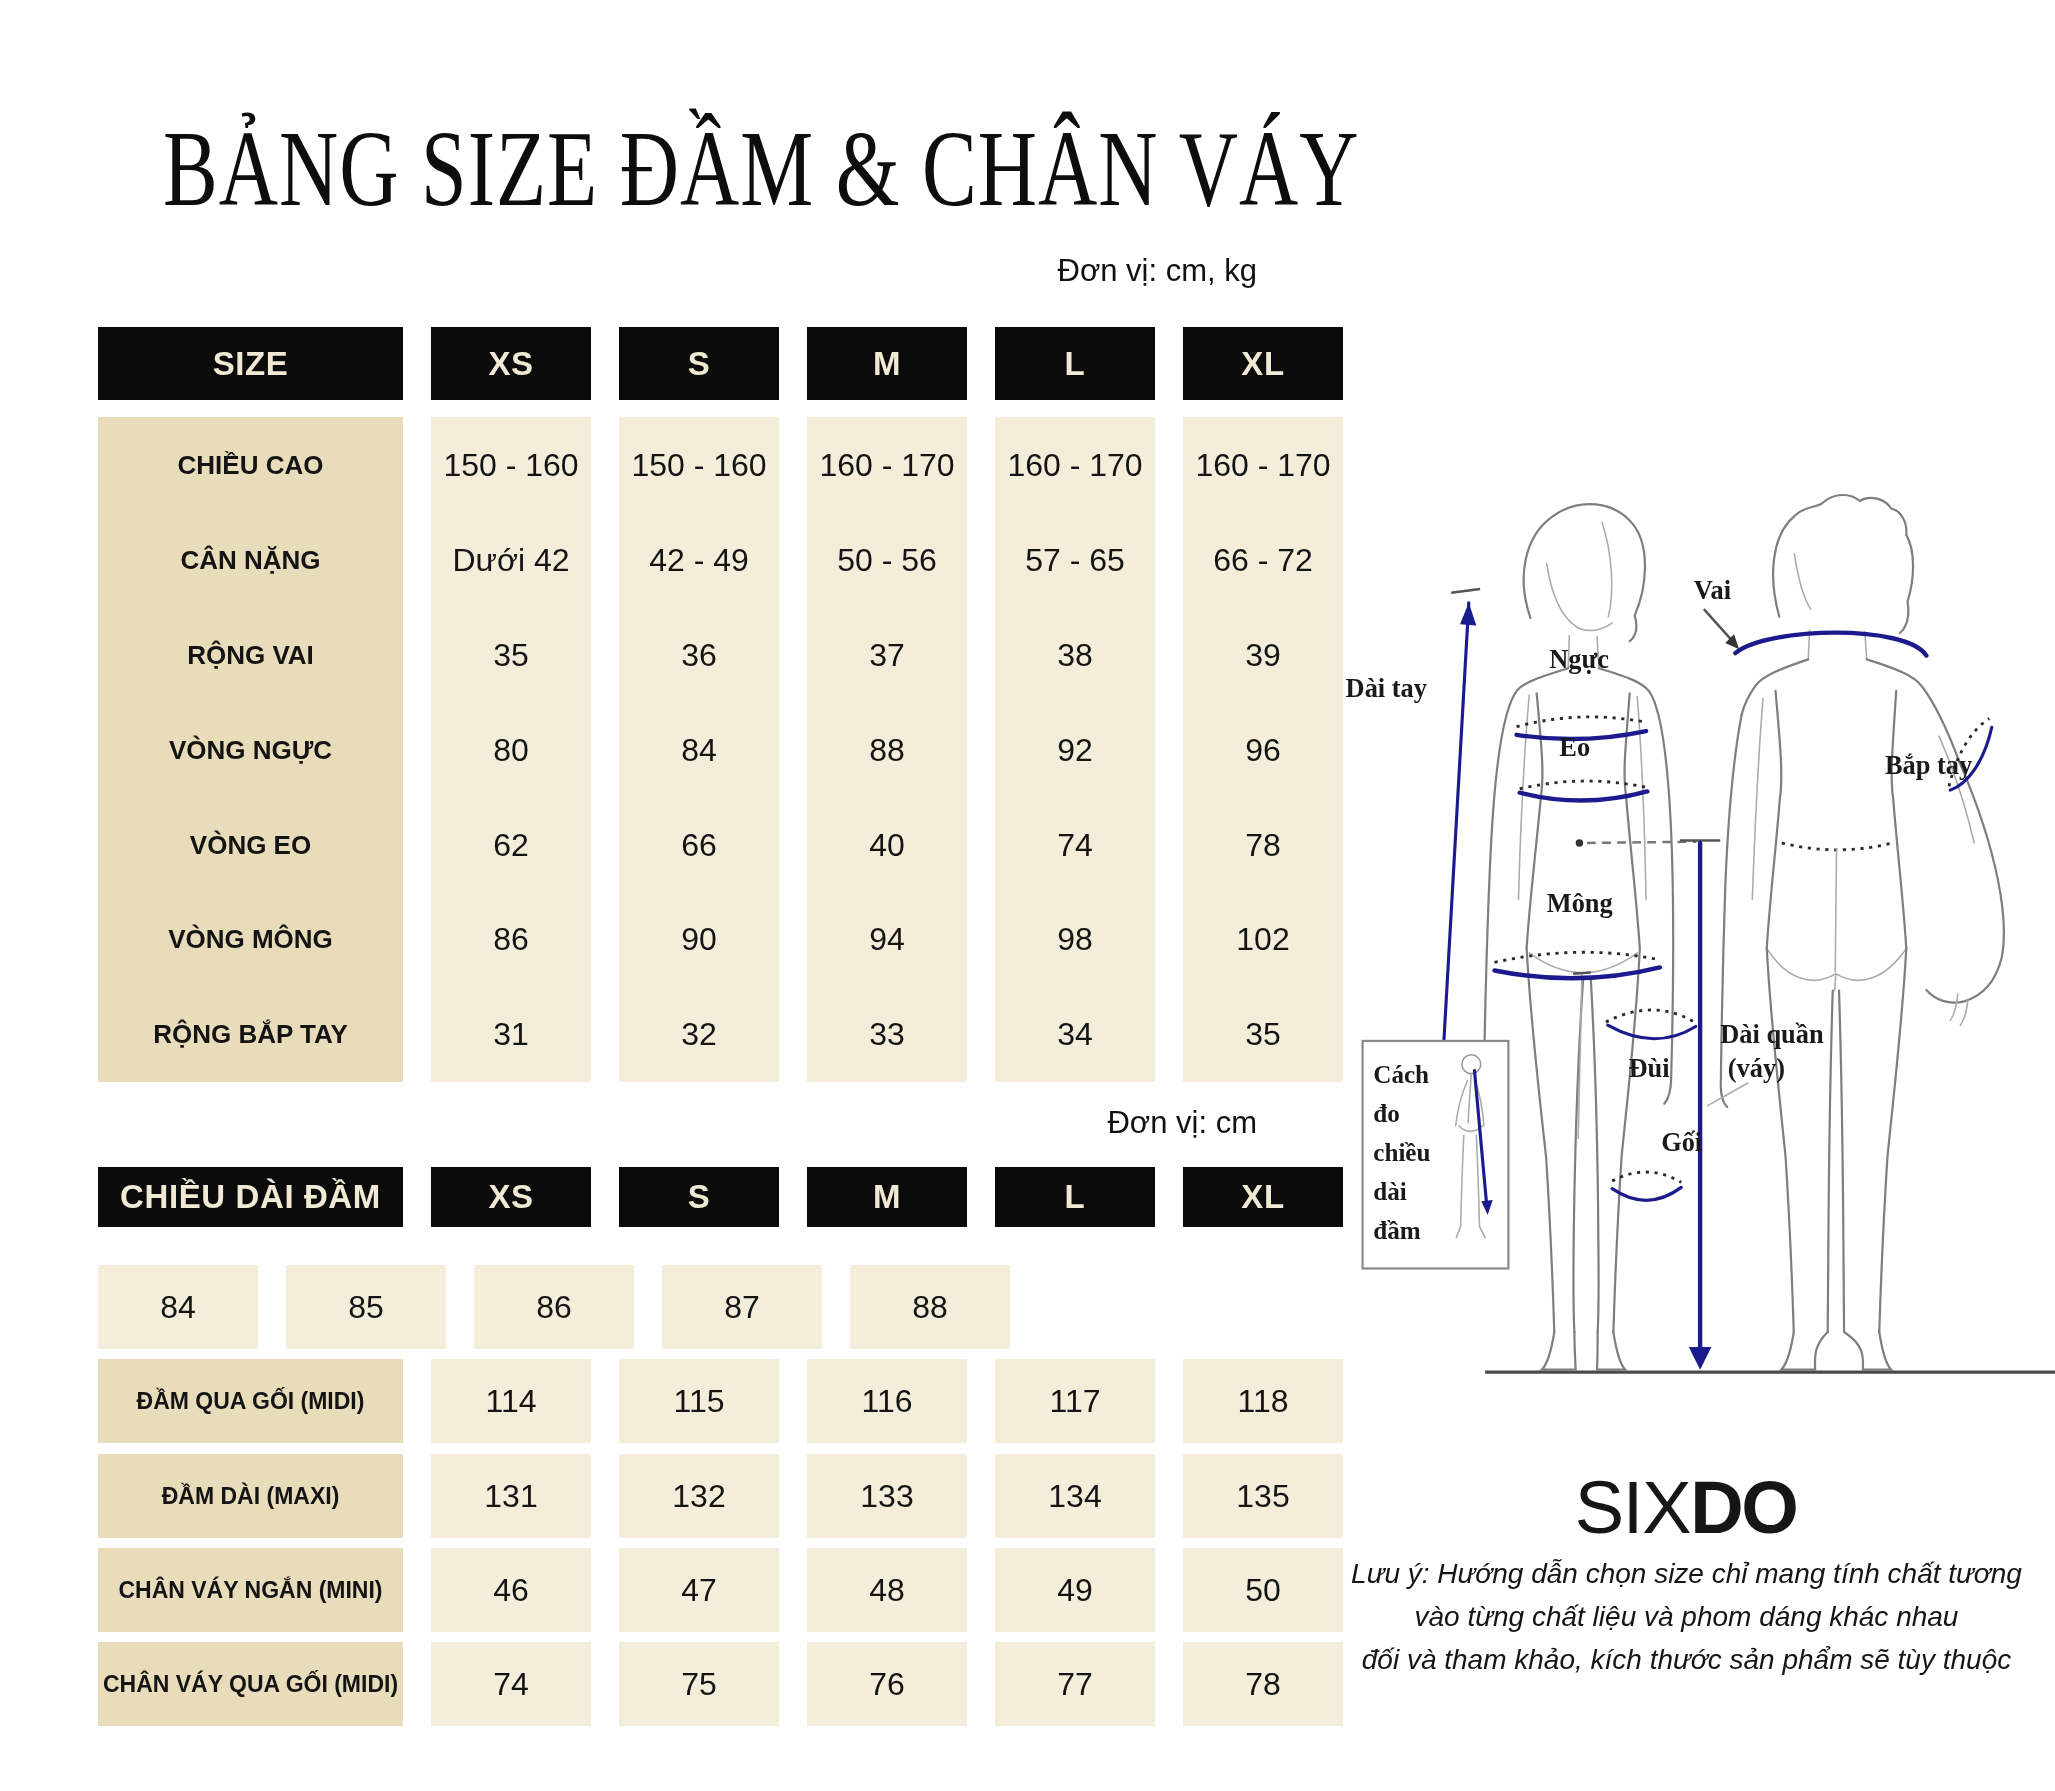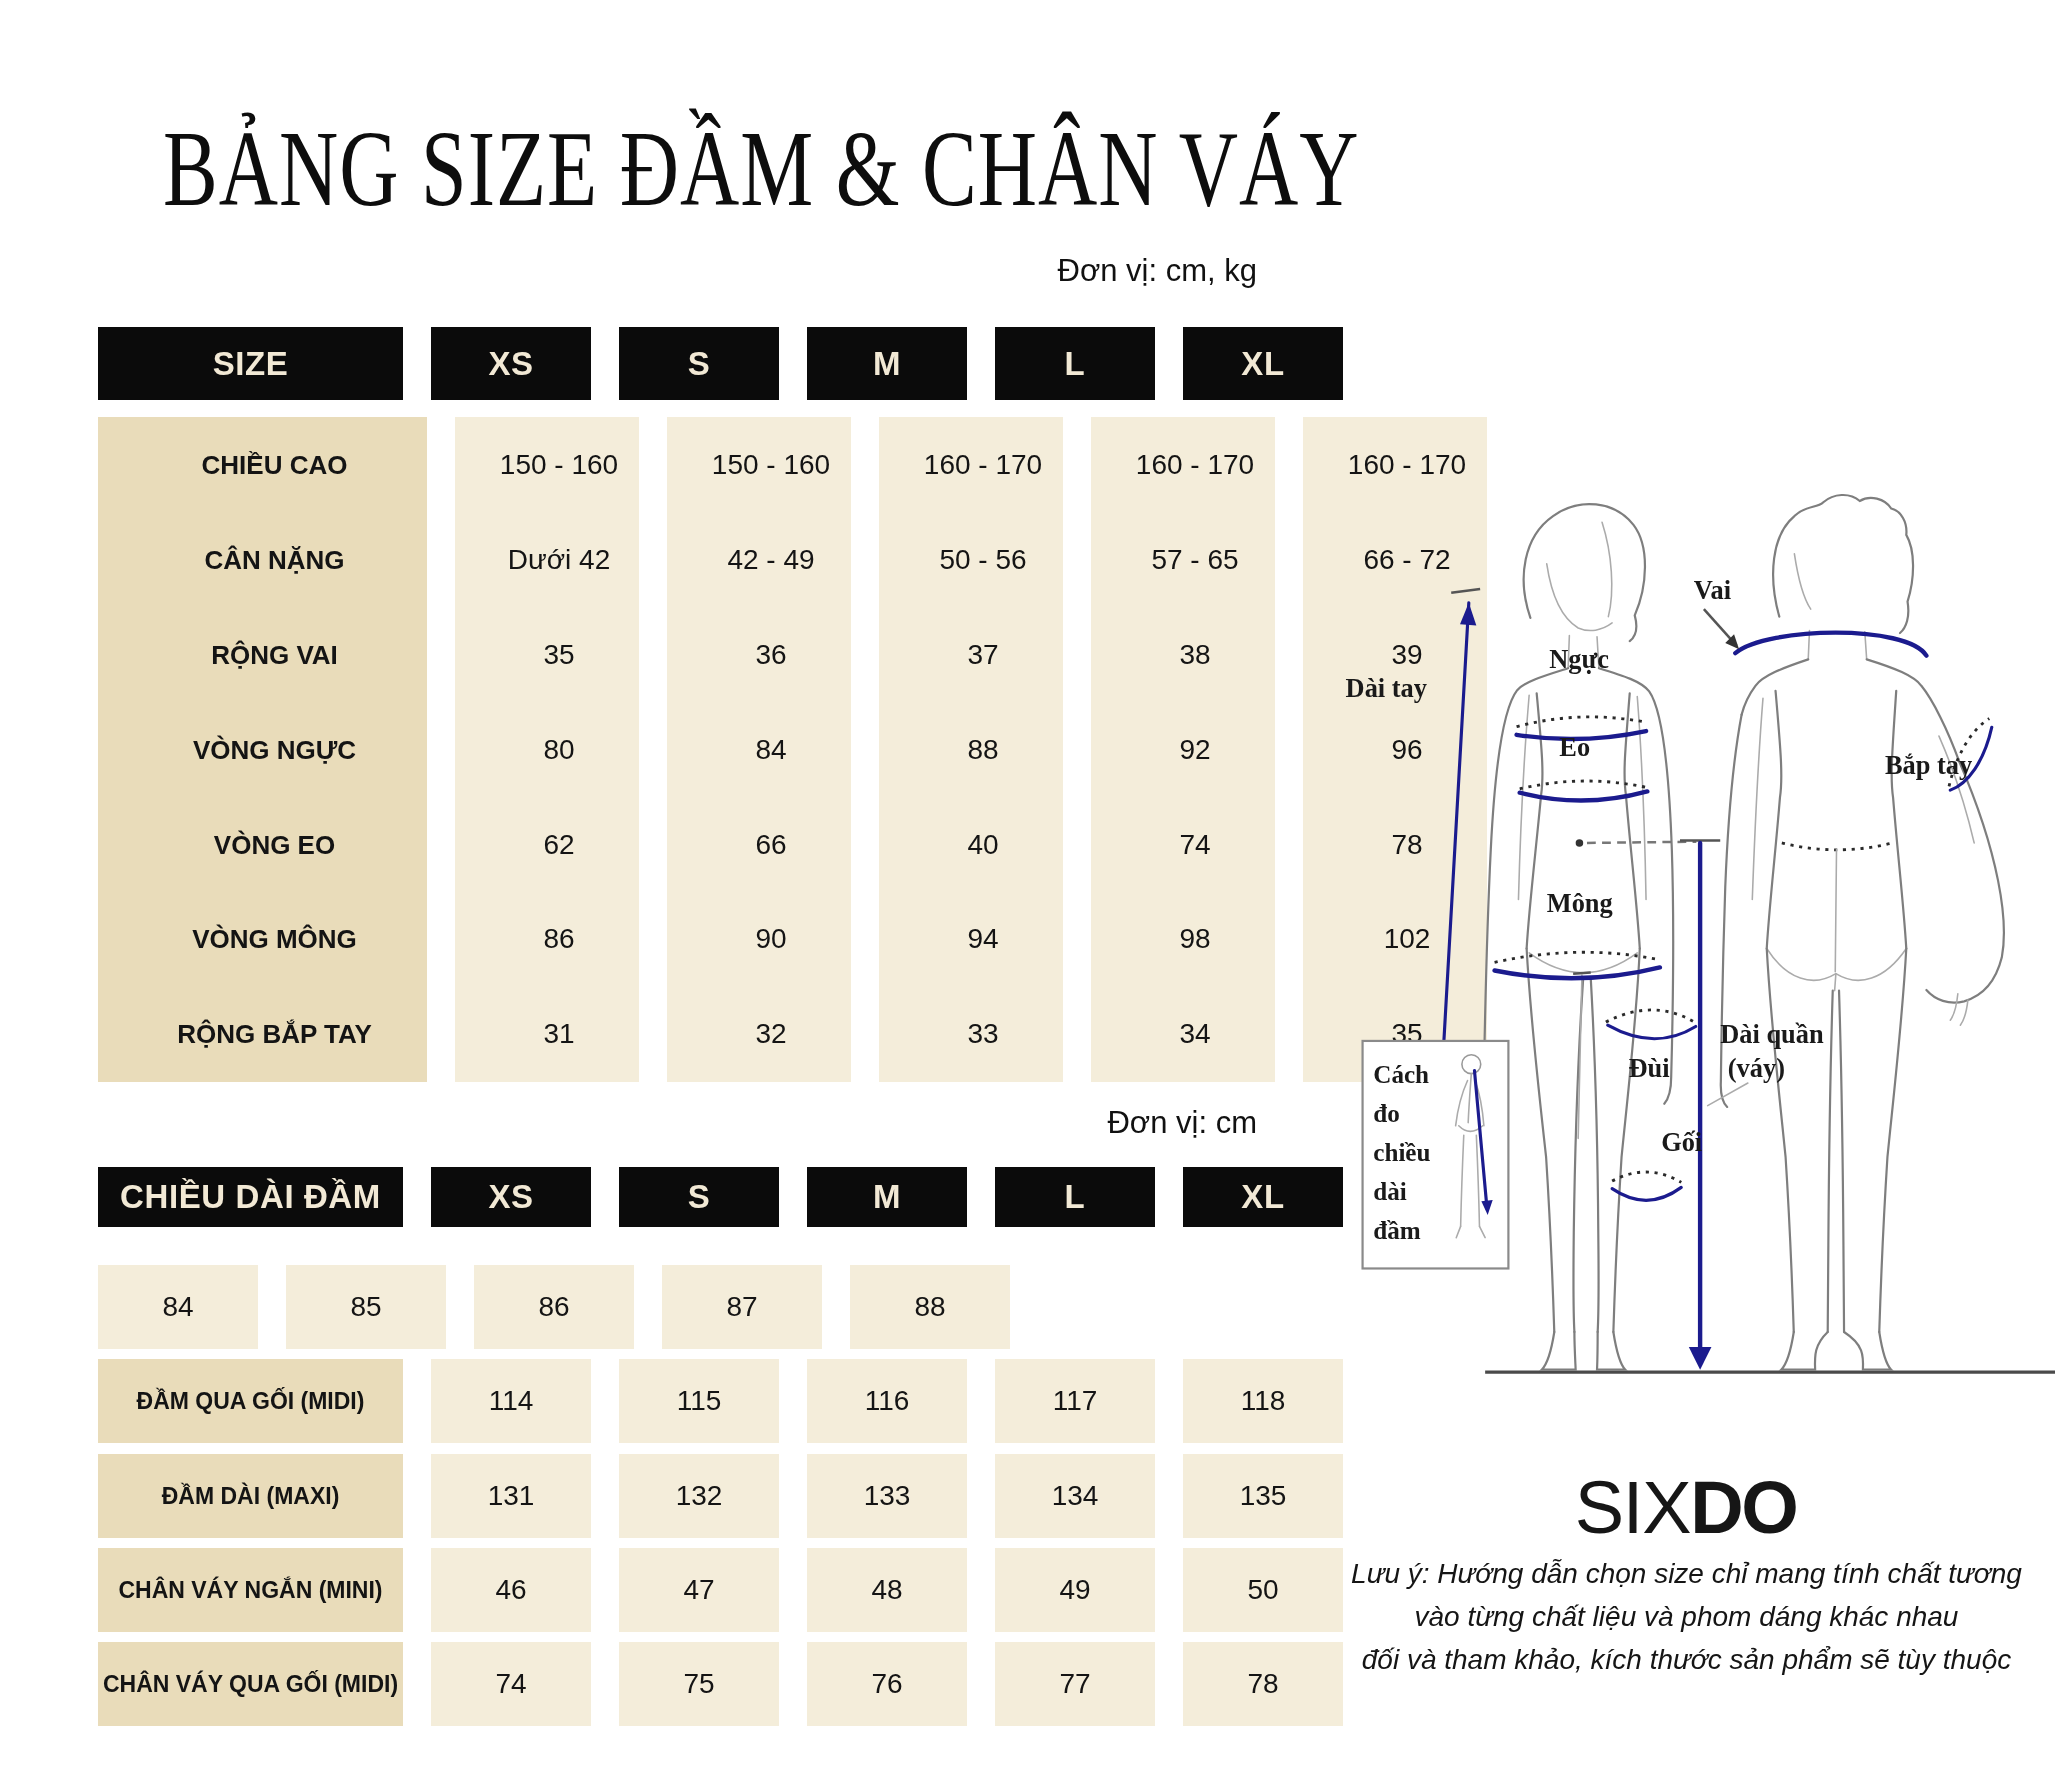--- a/index.html
+++ b/index.html
@@ -16,22 +16,22 @@
   .unit-top{top:253px;}
   .unit-bottom{top:1105px;}
 
   
   .trow{position:absolute;left:78px;display:flex;gap:28px;}
   .cell{display:flex;align-items:center;justify-content:center;text-align:center;}
   .c0{width:305px;}
   .cv{width:160px;}
   .hdr .cell{background:#0b0b0b;color:#f2e9d5;font-weight:bold;font-size:33px;letter-spacing:0.6px;}
   .lbl{background:#e9dcba;font-weight:bold;font-size:26px;letter-spacing:0px;}
-  .val{background:#f4edda;font-size:28px;}
-  .t1row .cell{height:96px;padding-left:24px;}
+  .val{background:#f4edda;font-size:32px;}
+  .t1row .cell{height:96px;}
   .t1hdr .cell{height:73px;}
   .t2hdr .cell{height:60px;}
   .t2row .cell{height:84px;}
   .t2row .lbl{font-size:23px;}
 
   
   .diagram{position:absolute;left:1308px;top:409px;width:748px;height:981px;}
   .dlabel{font-family:"Liberation Serif",serif;font-weight:600;font-size:42px;fill:#1a1a1a;}
   .dlabel-sm{font-family:"Liberation Serif",serif;font-weight:700;font-size:40px;fill:#1a1a1a;}
   .outline{fill:none;stroke:#7e7e7e;stroke-width:3.5;stroke-linecap:round;}

